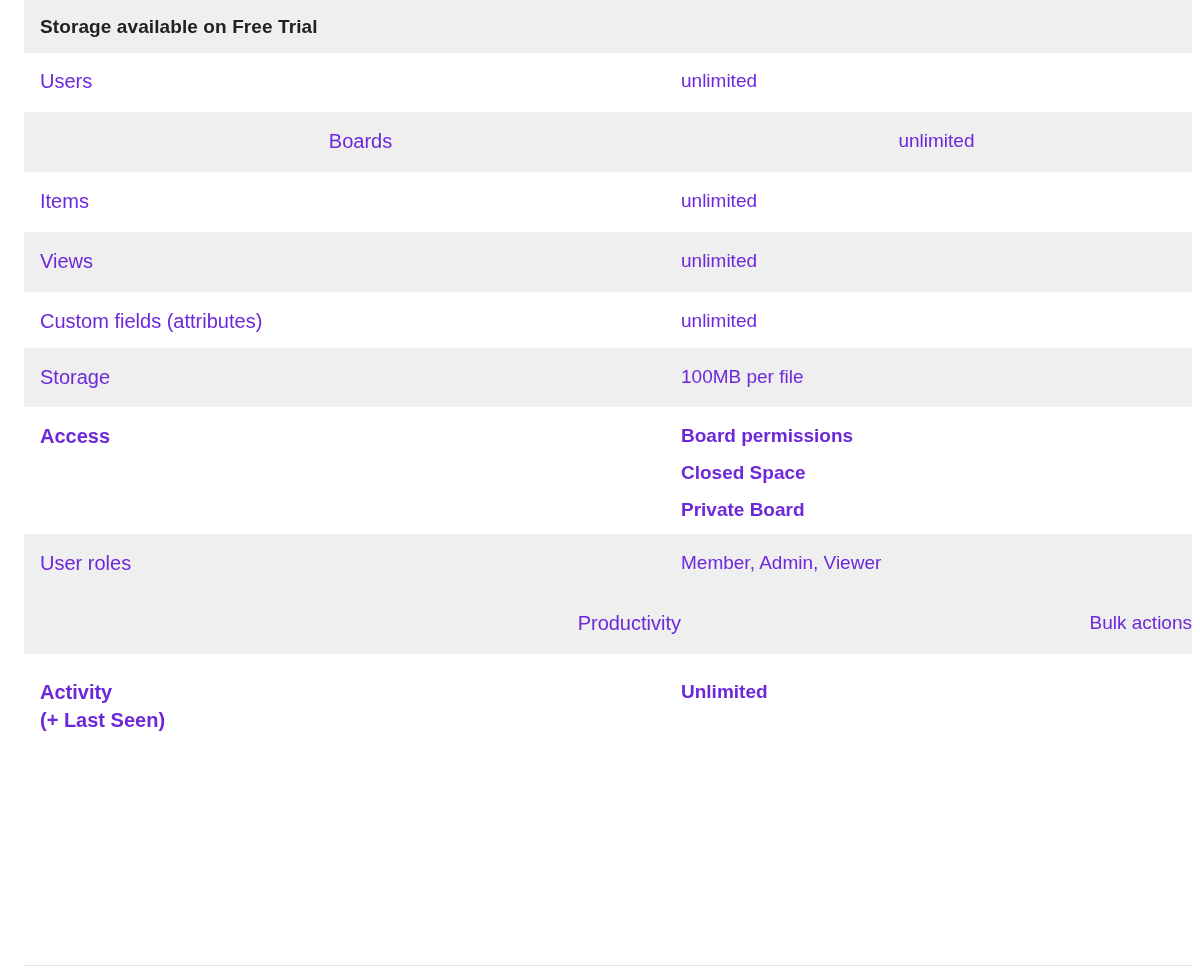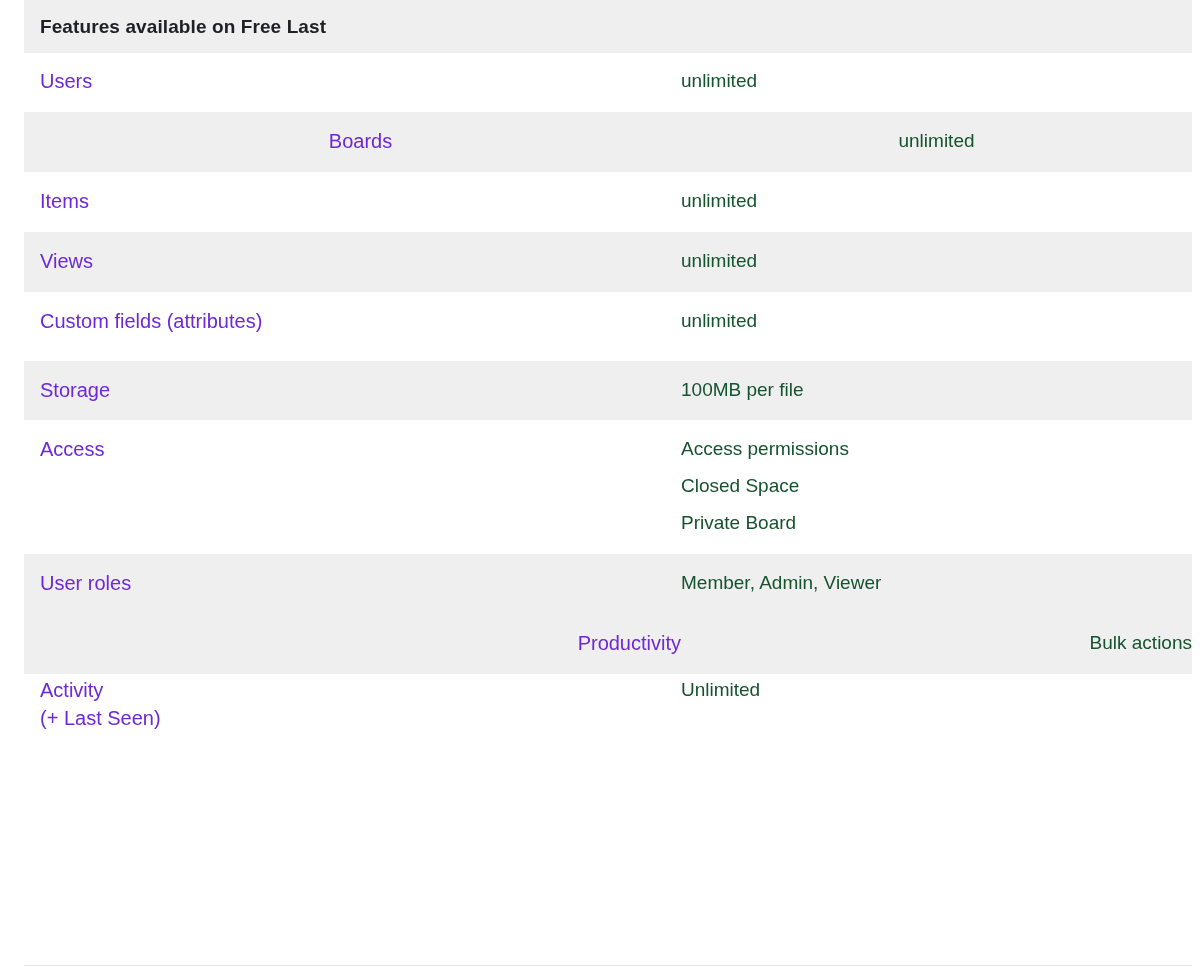--- a/index.html
+++ b/index.html
@@ -73,38 +73,38 @@
     cursor: pointer;
   }
 
   .feature-link .sub-line {
     display: block;
   }
 
   .value-text {
     font-size: 19px;
     line-height: 28px;
-    color: #14532d;
+    color: #6d28d9;
     display: block;
   }
 
   .value-text + .value-text { margin-top: 9px; }
 
   
   tr[data-row="users"] td        { padding-top: 14px; padding-bottom: 17px; }
   tr[data-row="boards"] td       { padding-top: 15px; padding-bottom: 17px; text-align: center; }
   tr[data-row="items"] td        { padding-top: 15px; padding-bottom: 17px; margin-top: 37px; }
   tr[data-row="views"] td        { padding-top: 15px; padding-bottom: 17px; }
-  tr[data-row="custom-fields"] td{ padding-top: 15px; padding-bottom: 26px; }
+  tr[data-row="custom-fields"] td{ padding-top: 15px; padding-bottom: 13px; }
   tr[data-row="storage"] td      { padding-top: 15px; }
-  tr[data-row="access"] td       { padding-top: 15px; padding-bottom: 17px; }
+  tr[data-row="access"] td       { padding-top: 15px; padding-bottom: 10px; font-weight: bold; }
   tr[data-row="user-roles"] td   { padding-top: 15px; padding-bottom: 17px; }
   tr[data-row="customization"] td{ padding-top: 15px; padding-bottom: 25px; }
   tr[data-row="productivity"] td { padding-top: 15px; padding-bottom: 17px; text-align: right; }
-  tr[data-row="activity"] td     { padding-top: 2px; padding-bottom: 45px; }
+  tr[data-row="activity"] td     { padding-top: 24px; padding-bottom: 45px; font-weight: bold; }
 
   .bottom-divider {
     position: absolute;
     left: 24px;
     top: 965px;
     width: 1168px;
     height: 1px;
     background: #e4e4e4;
   }
 </style>
@@ -114,21 +114,21 @@
 <div class="page">
 
   <table class="feature-table">
     <colgroup>
       <col class="col-feature">
       <col class="col-value">
     </colgroup>
     <thead>
       <tr class="row-header">
         <td colspan="2">
-          <span class="header-title">Features available on Free Last</span>
+          <span class="header-title">Storage available on Free Trial</span>
         </td>
       </tr>
     </thead>
     <tbody id="table-body">
         <tr class="row-plain" data-row="users">
           <td class="cell-feature"><a class="feature-link">Users</a></td>
           <td class="cell-value">
             <span class="value-text">unlimited</span>
           </td>
         </tr>
@@ -158,21 +158,21 @@
         </tr>
         <tr class="row-shaded" data-row="storage">
           <td class="cell-feature"><a class="feature-link">Storage</a></td>
           <td class="cell-value">
             <span class="value-text">100MB per file</span>
           </td>
         </tr>
         <tr class="row-plain" data-row="access">
           <td class="cell-feature"><a class="feature-link">Access</a></td>
           <td class="cell-value">
-            <span class="value-text">Access permissions</span>
+            <span class="value-text">Board permissions</span>
             <span class="value-text">Closed Space</span>
             <span class="value-text">Private Board</span>
           </td>
         </tr>
         <tr class="row-shaded" data-row="user-roles">
           <td class="cell-feature"><a class="feature-link">User roles</a></td>
           <td class="cell-value">
             <span class="value-text">Member, Admin, Viewer</span>
           </td>
         </tr>

